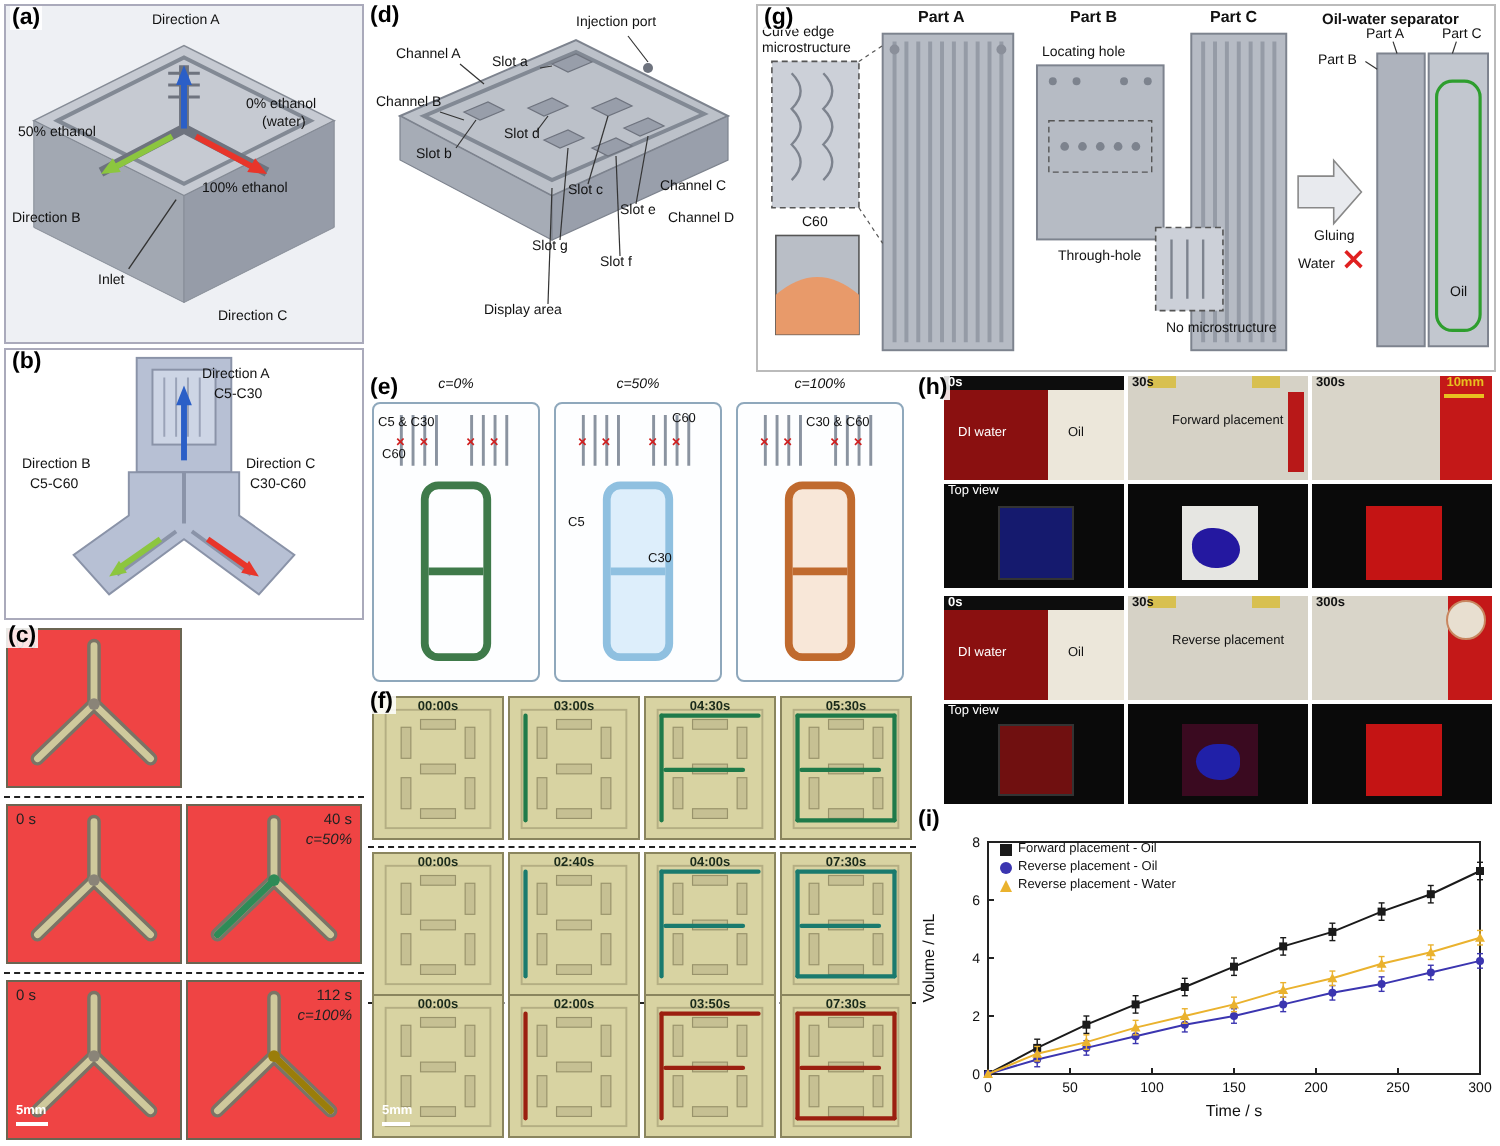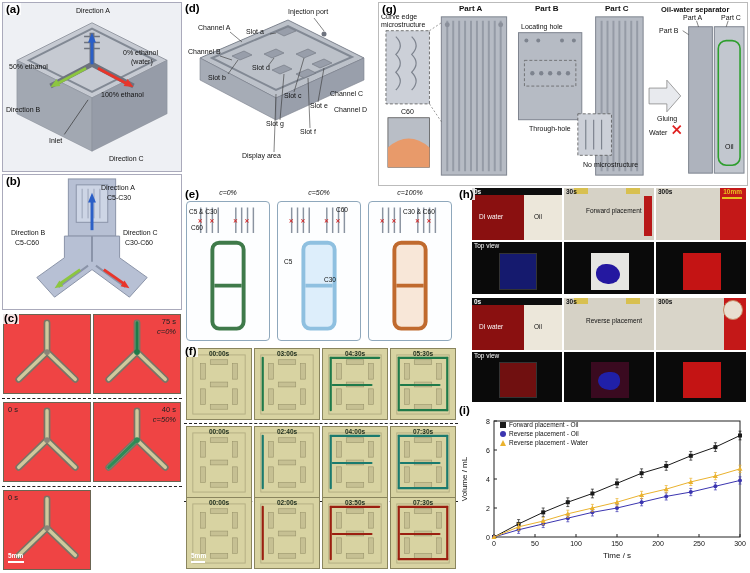--- a/index.html
+++ b/index.html
@@ -86,30 +86,20 @@
   <div class="panel" style="left:2px;top:312px;width:180px;height:259px;background:#fff">
     <span class="tag" style="left:1px;top:0">(c)</span>
     <div class="ccell" style="left:1px;top:2px">
         <svg viewBox="0 0 88 80" class="cellsvg">
           <path d="M44,8 L44,38 M44,38 L15,66 M44,38 L73,66" stroke="#7a7466" stroke-width="7" fill="none" stroke-linecap="round"></path>
           <path d="M44,8 L44,38 M44,38 L15,66 M44,38 L73,66" stroke="#cfc99c" stroke-width="3.5" fill="none" stroke-linecap="round"></path>
           <circle cx="44" cy="38" r="3" fill="#8a8478"></circle>
         </svg>
       <span class="ctime" style="left:4px;top:2px">0 s</span>
     </div>
-    <div class="ccell" style="left:91px;top:2px">
-        <svg viewBox="0 0 88 80" class="cellsvg">
-          <path d="M44,8 L44,38 M44,38 L15,66 M44,38 L73,66" stroke="#7a7466" stroke-width="7" fill="none" stroke-linecap="round"></path>
-          <path d="M44,8 L44,38 M44,38 L15,66 M44,38 L73,66" stroke="#cfc99c" stroke-width="3.5" fill="none" stroke-linecap="round"></path>
-          <path d="M44,8 L44,38" stroke="#1f7a4a" stroke-width="3.5" stroke-linecap="round" fill="none"></path>
-          <circle cx="44" cy="38" r="3" fill="#1f7a4a"></circle>
-        </svg>
-      <span class="ctime" style="right:4px;top:2px">75 s</span>
-      <span class="ctime" style="right:4px;top:12px;font-style:italic">c=0%</span>
-    </div>
     <div class="dashsep" style="top:86px"></div>
     <div class="ccell" style="left:1px;top:90px">
         <svg viewBox="0 0 88 80" class="cellsvg">
           <path d="M44,8 L44,38 M44,38 L15,66 M44,38 L73,66" stroke="#7a7466" stroke-width="7" fill="none" stroke-linecap="round"></path>
           <path d="M44,8 L44,38 M44,38 L15,66 M44,38 L73,66" stroke="#cfc99c" stroke-width="3.5" fill="none" stroke-linecap="round"></path>
           <circle cx="44" cy="38" r="3" fill="#8a8478"></circle>
         </svg>
       <span class="ctime" style="left:4px;top:2px">0 s</span>
     </div>
     <div class="ccell" style="left:91px;top:90px">
@@ -125,20 +115,30 @@
     <div class="dashsep" style="top:174px"></div>
     <div class="ccell" style="left:1px;top:178px">
         <svg viewBox="0 0 88 80" class="cellsvg">
           <path d="M44,8 L44,38 M44,38 L15,66 M44,38 L73,66" stroke="#7a7466" stroke-width="7" fill="none" stroke-linecap="round"></path>
           <path d="M44,8 L44,38 M44,38 L15,66 M44,38 L73,66" stroke="#cfc99c" stroke-width="3.5" fill="none" stroke-linecap="round"></path>
           <circle cx="44" cy="38" r="3" fill="#8a8478"></circle>
         </svg>
       <span class="ctime" style="left:4px;top:2px">0 s</span>
       <span class="hlbl" style="left:4px;bottom:10px;color:#fff;font-weight:bold">5mm</span>
       <div class="abs" style="left:4px;bottom:6px;width:16px;height:2px;background:#fff"></div>
+    </div>
+    <div class="ccell" style="left:91px;top:178px">
+        <svg viewBox="0 0 88 80" class="cellsvg">
+          <path d="M44,8 L44,38 M44,38 L15,66 M44,38 L73,66" stroke="#7a7466" stroke-width="7" fill="none" stroke-linecap="round"></path>
+          <path d="M44,8 L44,38 M44,38 L15,66 M44,38 L73,66" stroke="#cfc99c" stroke-width="3.5" fill="none" stroke-linecap="round"></path>
+          <path d="M44,38 L73,66" stroke="#9a7d0a" stroke-width="3.5" stroke-linecap="round" fill="none"></path>
+          <circle cx="44" cy="38" r="3" fill="#9a7d0a"></circle>
+        </svg>
+      <span class="ctime" style="right:4px;top:2px">112 s</span>
+      <span class="ctime" style="right:4px;top:12px;font-style:italic">c=100%</span>
     </div>
   </div>
 
   <div class="panel" style="left:184px;top:2px;width:192px;height:184px;background:#fff">
     <svg class="fillsvg" viewBox="0 0 192 184">
       <polygon points="16,56 104,18 180,56 92,96" fill="#bcc1c9" stroke="#7d838e" stroke-width="1"></polygon>
       <polygon points="16,56 92,96 92,118 16,78" fill="#a6acb6" stroke="#7d838e" stroke-width="0.6"></polygon>
       <polygon points="92,96 180,56 180,78 92,118" fill="#999fab" stroke="#7d838e" stroke-width="0.6"></polygon>
       <polygon points="28,56 104,24 168,55 92,88" fill="none" stroke="#828994" stroke-width="2"></polygon>
       <g fill="#989eaa" stroke="#6e737e" stroke-width="0.6">

